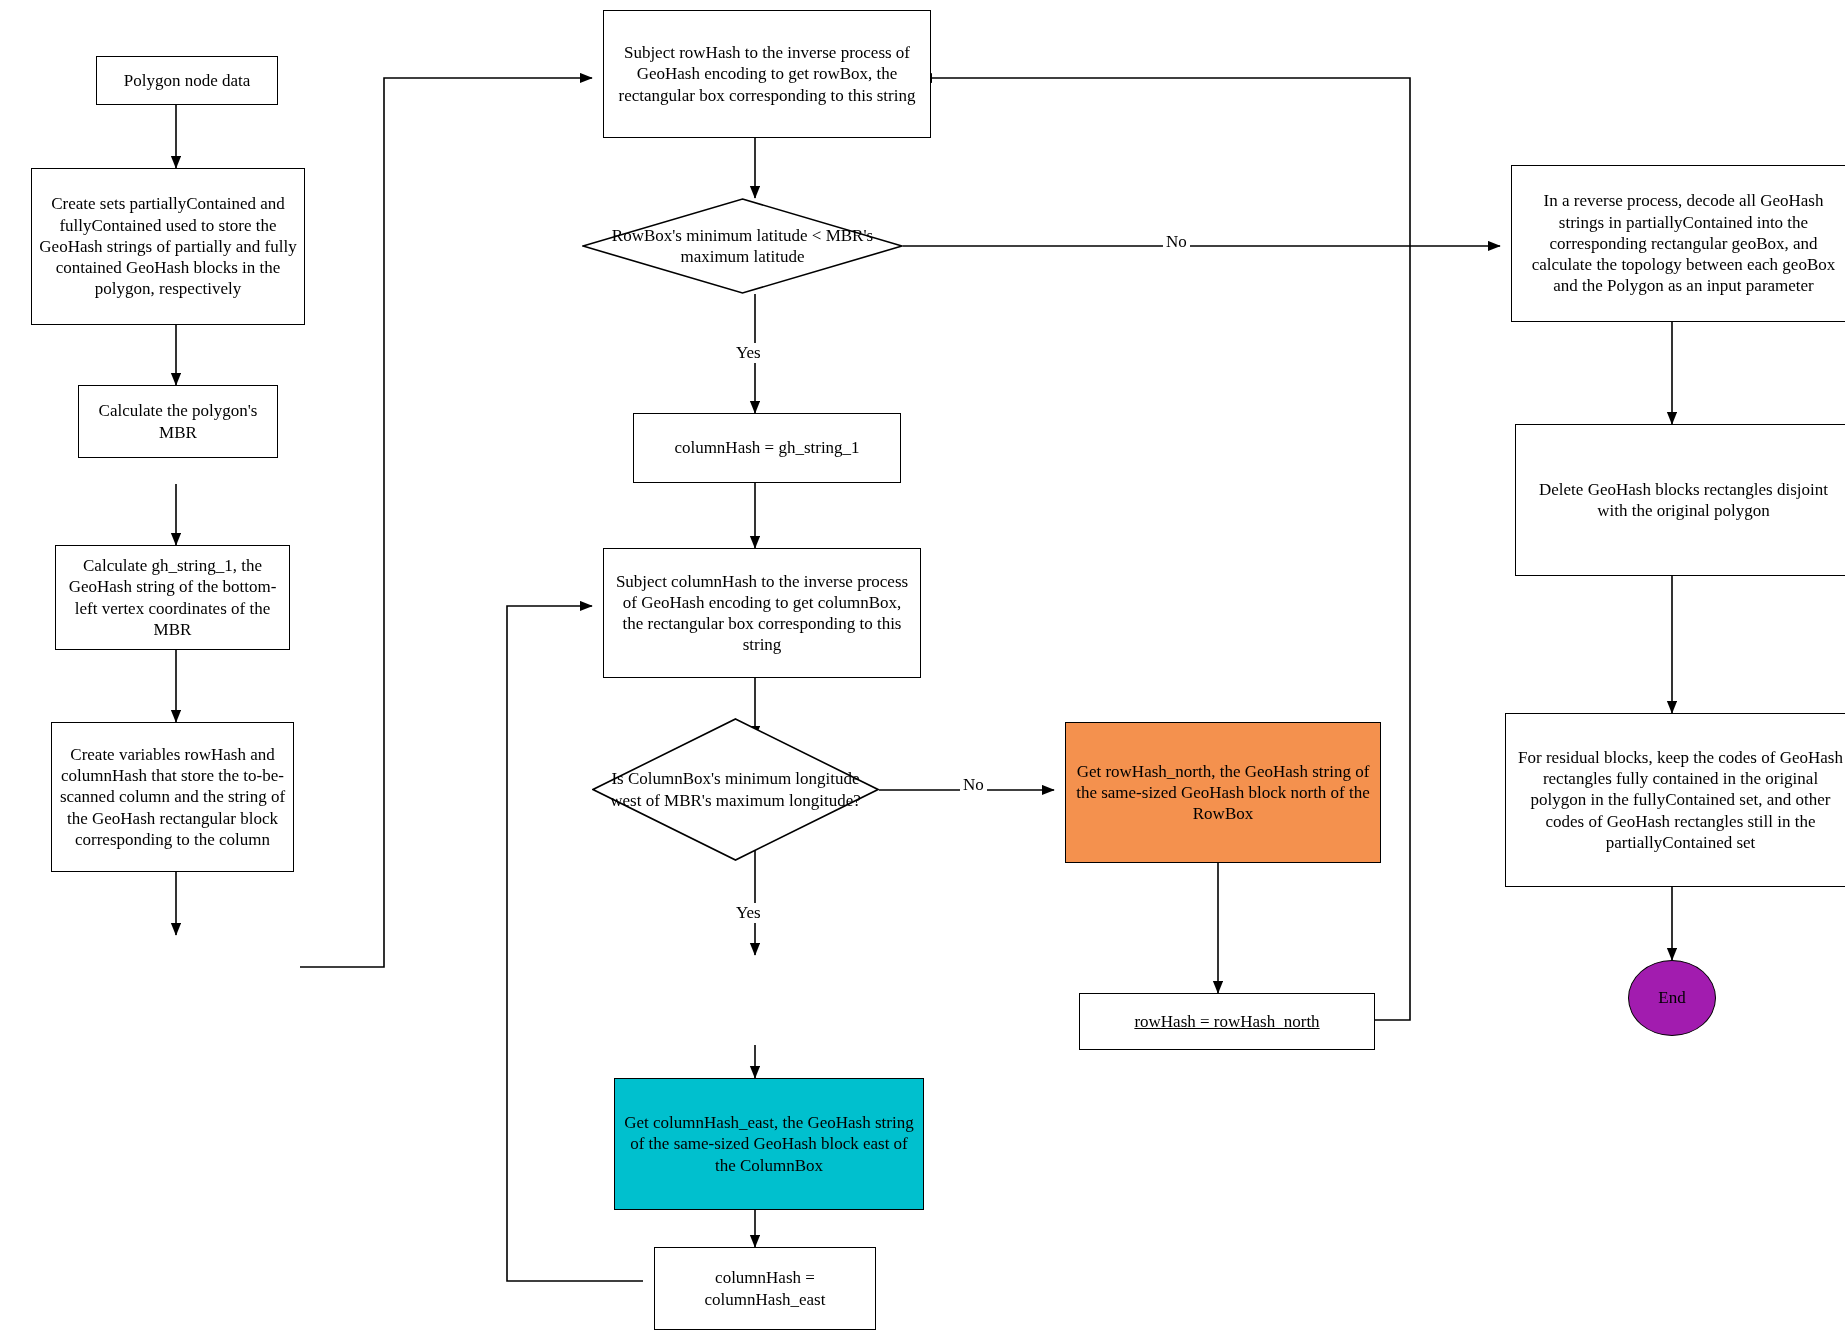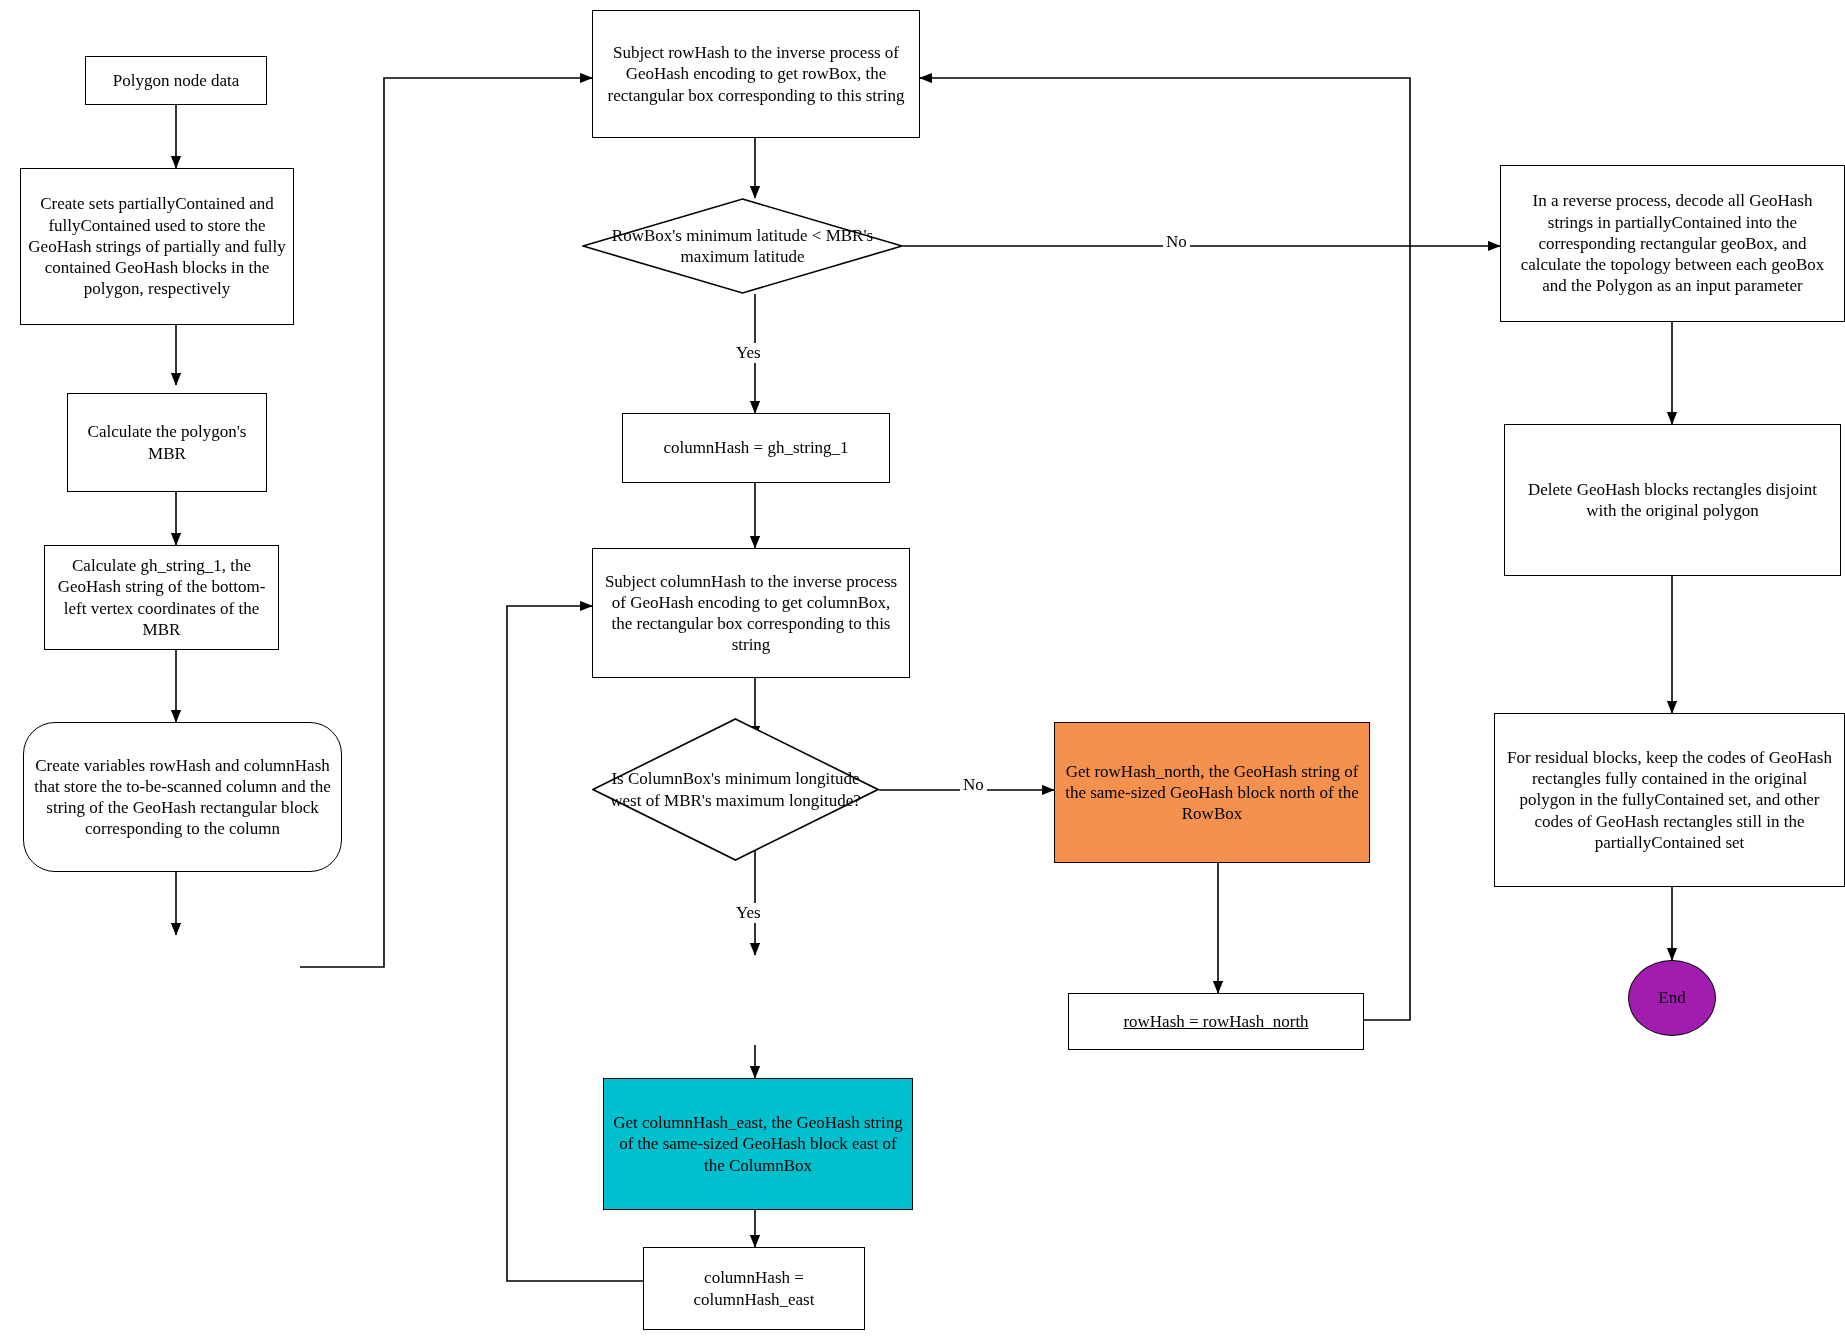--- a/index.html
+++ b/index.html
@@ -32,20 +32,21 @@
     display: flex;
     align-items: center;
     justify-content: center;
     text-align: center;
     border: 1.3px solid #000000;
     background: #ffffff;
     font-size: 17px;
     line-height: 1.25;
     padding: 4px 7px;
     white-space: pre-line;
+    margin-left: 11px;
   }
   .node.teal {
     background: #00c0ce;
     border-color: #000000;
   }
   .node.orange {
     background: #f4914e;
     border-color: #000000;
   }
   .diamond {
@@ -139,25 +140,25 @@
       <path d="M1672,576 L1672,713"></path>
 
       <path d="M1672,887 L1672,960"></path>
     </g>
   </svg>
 
   <div class="node" style="left:85px; top:56px; width:182px; height:49px;">Polygon node data</div>
 
   <div class="node" style="left:20px; top:168px; width:274px; height:157px;">Create sets partiallyContained and fullyContained used to store the GeoHash strings of partially and fully contained GeoHash blocks in the polygon, respectively</div>
 
-  <div class="node" style="left:67px; top:393px; width:200px; height:99px;">Calculate the polygon's MBR</div>
+  <div class="node" style="left:67px; top:385px; width:200px; height:73px;">Calculate the polygon's MBR</div>
 
   <div class="node" style="left:44px; top:545px; width:235px; height:105px;">Calculate gh_string_1, the GeoHash string of the bottom-left vertex coordinates of the MBR</div>
 
-  <div class="node" style="left:23px; top:722px; width:319px; height:150px;border-radius:32px;">Create variables rowHash and columnHash that store the to-be-scanned column and the string of the GeoHash rectangular block corresponding to the column</div>
+  <div class="node" style="left:40px; top:722px; width:243px; height:150px;">Create variables rowHash and columnHash that store the to-be-scanned column and the string of the GeoHash rectangular block corresponding to the column</div>
 
 
   <div class="node" style="left:592px; top:10px; width:328px; height:128px;">Subject rowHash to the inverse process of GeoHash encoding to get rowBox, the rectangular box corresponding to this string</div>
 
   <div class="diamond" style="left:582px; top:198px; width:321px; height:96px;">
     <svg class="dshape" viewBox="0 0 321 96" preserveAspectRatio="none">
       <polygon points="160.5,1 320,48 160.5,95 1,48" fill="#ffffff" stroke="#000000" stroke-width="1.6"></polygon>
     </svg>
     <span class="dlabel">RowBox's minimum latitude &lt;  MBR's maximum latitude</span>
   </div>

